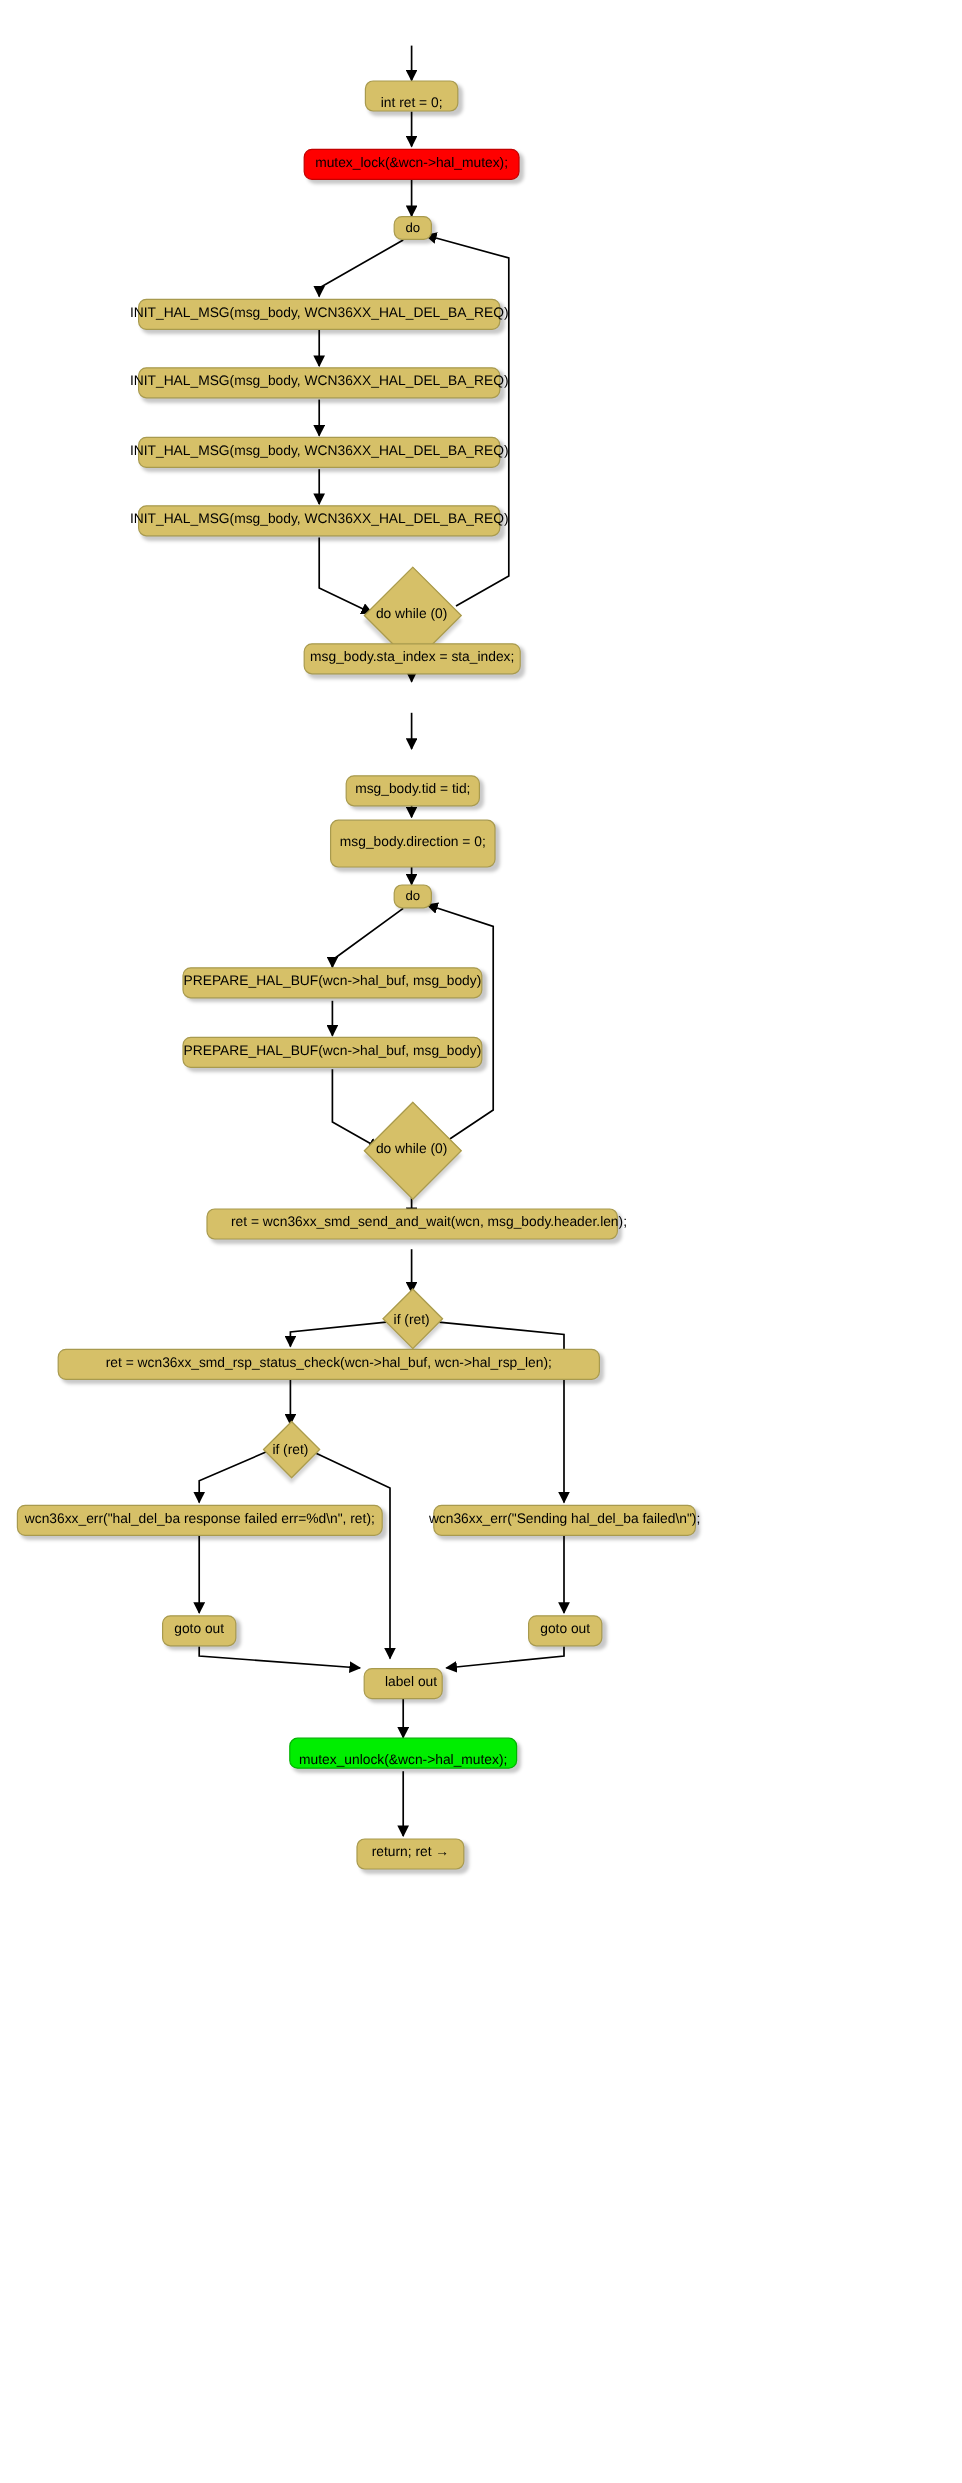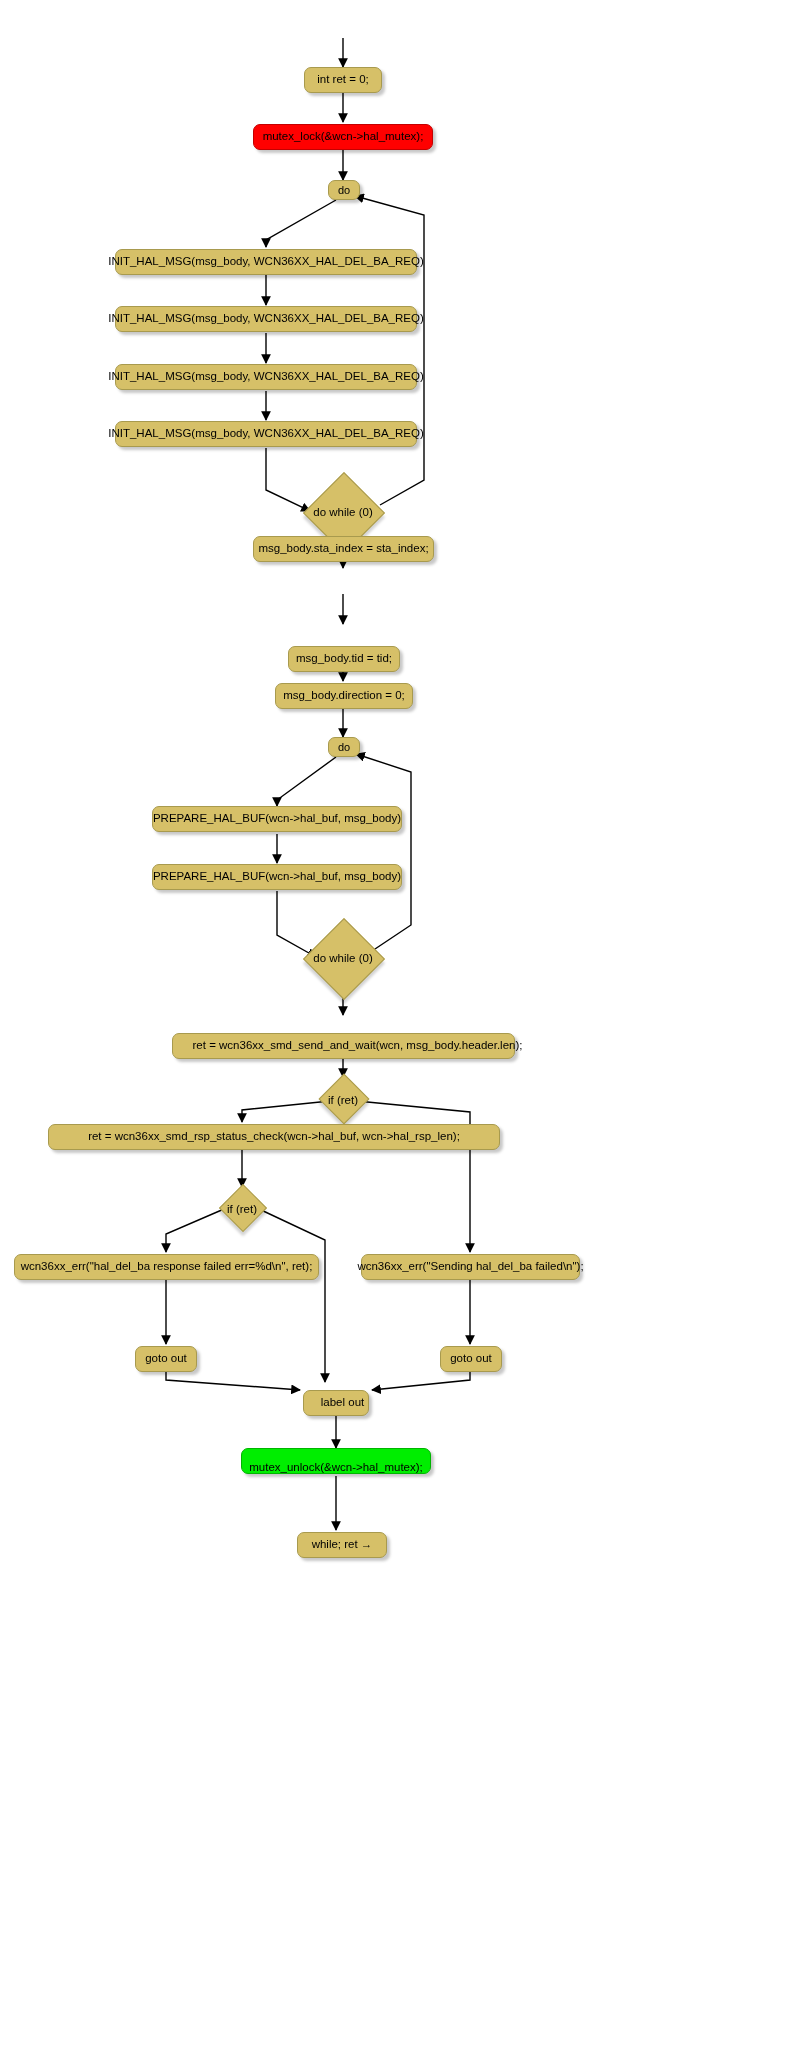--- a/index.html
+++ b/index.html
@@ -123,21 +123,21 @@
 
       <path d="M 470 1372 L 470 1380 L 372 1390"></path>
 
       <path d="M 336 1414 L 336 1448"></path>
 
       <path d="M 336 1476 L 336 1530"></path>
     </g>
   </svg>
 
 
-  <div class="node box" style="left:304px;top:67px;width:78px;height:26px;">
+  <div class="node box" style="left:304px;top:67px;width:78px;height:26px;align-items:flex-end;">
     <span>int ret = 0;</span>
   </div>
 
   <div class="node box red" style="left:253px;top:124px;width:180px;height:26px;text-align:center;">
     <span>mutex_lock(&amp;wcn-&gt;hal_mutex);</span>
   </div>
 
   <div class="node box" style="left:328px;top:180px;width:32px;height:20px;">
     <span class="small">do</span>
   </div>
@@ -164,42 +164,42 @@
   </div>
 
   <div class="node box" style="left:253px;top:536px;width:181px;height:26px;">
     <span>msg_body.sta_index = sta_index;</span>
   </div>
 
   <div class="node box" style="left:288px;top:646px;width:112px;height:26px;">
     <span>msg_body.tid = tid;</span>
   </div>
 
-  <div class="node box" style="left:275px;top:683px;width:138px;height:26px;">
+  <div class="node box" style="left:275px;top:683px;width:138px;height:40px;">
     <span>msg_body.direction = 0;</span>
   </div>
 
   <div class="node box" style="left:328px;top:737px;width:32px;height:20px;">
     <span class="small">do</span>
   </div>
 
   <div class="node box" style="left:152px;top:806px;width:250px;height:26px;">
     <span>PREPARE_HAL_BUF(wcn-&gt;hal_buf, msg_body)</span>
   </div>
 
   <div class="node box" style="left:152px;top:864px;width:250px;height:26px;">
     <span>PREPARE_HAL_BUF(wcn-&gt;hal_buf, msg_body)</span>
   </div>
 
   <div class="diamond-wrap" style="left:294px;top:934px;width:98px;height:48px;">
     <div class="diamond-shape" style="width:56px;height:56px;left:21px;top:-4px;"></div>
     <div class="diamond-label">do while (0)</div>
   </div>
 
-  <div class="node box" style="left:172px;top:1033px;width:343px;height:26px;padding-left:36px;">
+  <div class="node box" style="left:172px;top:1007px;width:343px;height:26px;padding-left:36px;">
     <span>ret = wcn36xx_smd_send_and_wait(wcn, msg_body.header.len);</span>
   </div>
 
   <div class="diamond-wrap" style="left:308px;top:1077px;width:70px;height:46px;">
     <div class="diamond-shape" style="width:34px;height:34px;left:18px;top:4px;"></div>
     <div class="diamond-label small">if (ret)</div>
   </div>
 
   <div class="node box" style="left:48px;top:1124px;width:452px;height:26px;">
     <span>ret = wcn36xx_smd_rsp_status_check(wcn-&gt;hal_buf, wcn-&gt;hal_rsp_len);</span>
@@ -228,16 +228,16 @@
 
   <div class="node box" style="left:303px;top:1390px;width:66px;height:26px;padding-left:21px;">
     <span>label out</span>
   </div>
 
   <div class="node box green" style="left:241px;top:1448px;width:190px;height:26px;">
     <span>mutex_unlock(&amp;wcn-&gt;hal_mutex);</span>
   </div>
 
   <div class="node box" style="left:297px;top:1532px;width:90px;height:26px;">
-    <span>while; ret →</span>
+    <span>return; ret →</span>
   </div>
 
 </div>
 
 </body></html>

